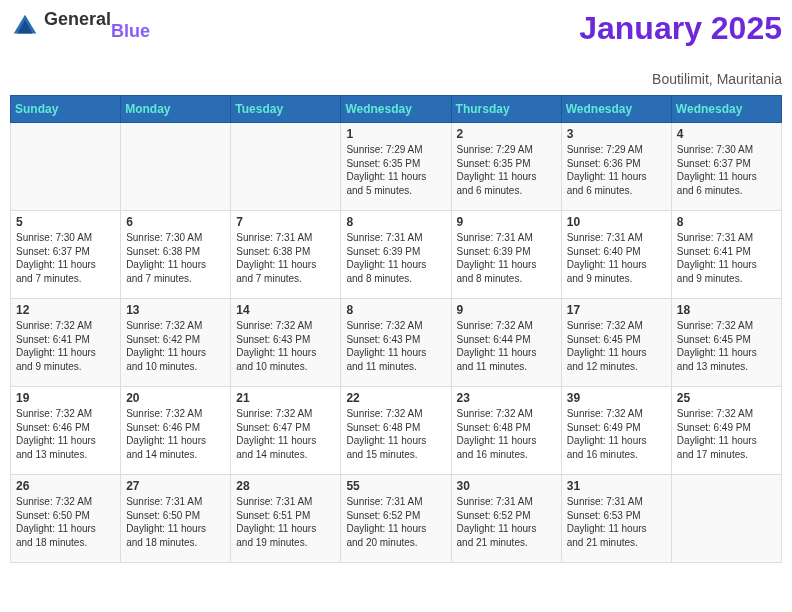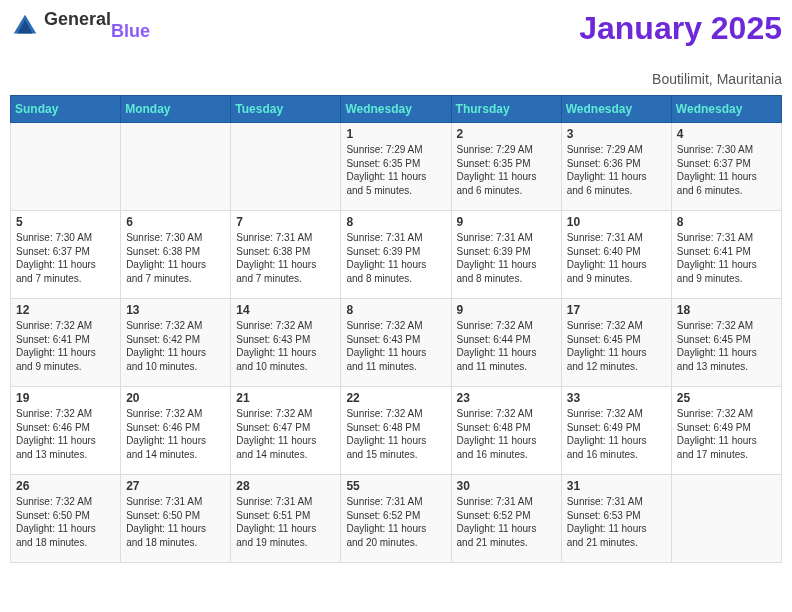--- a/index.html
+++ b/index.html
@@ -228,21 +228,21 @@
         </td>
         <td>
           <span class="day-number">22</span>
           <div class="day-info">Sunrise: 7:32 AM<br>Sunset: 6:48 PM<br>Daylight: 11 hours and 15 minutes.</div>
         </td>
         <td>
           <span class="day-number">23</span>
           <div class="day-info">Sunrise: 7:32 AM<br>Sunset: 6:48 PM<br>Daylight: 11 hours and 16 minutes.</div>
         </td>
         <td>
-          <span class="day-number">33</span>
+          <span class="day-number">39</span>
           <div class="day-info">Sunrise: 7:32 AM<br>Sunset: 6:49 PM<br>Daylight: 11 hours and 16 minutes.</div>
         </td>
         <td>
           <span class="day-number">25</span>
           <div class="day-info">Sunrise: 7:32 AM<br>Sunset: 6:49 PM<br>Daylight: 11 hours and 17 minutes.</div>
         </td>
       </tr>
       <tr>
         <td>
           <span class="day-number">26</span>

